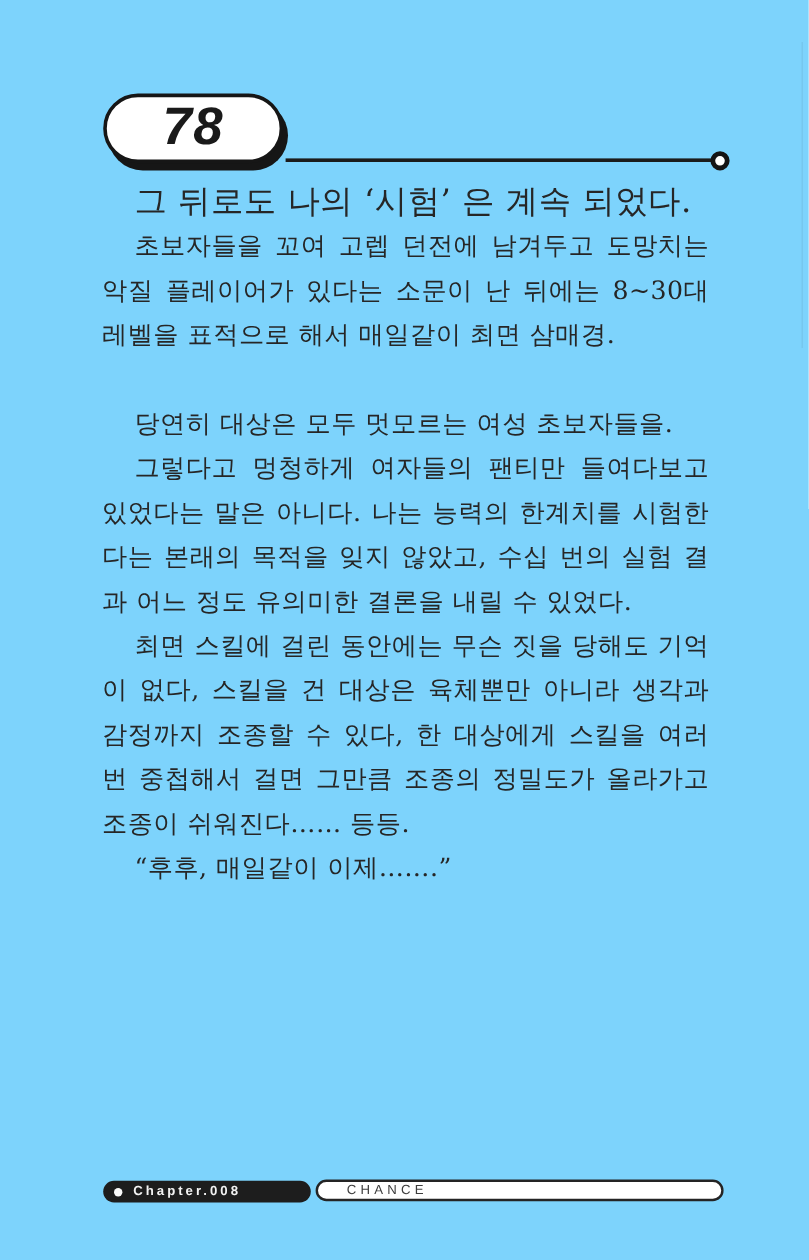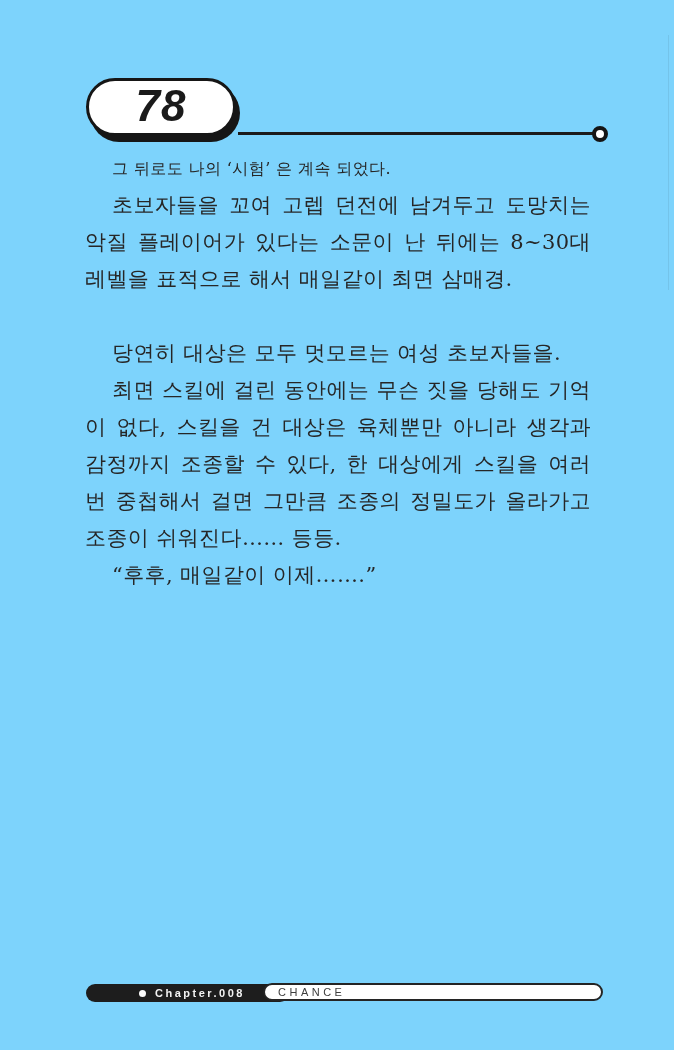--- a/index.html
+++ b/index.html
@@ -58,33 +58,32 @@
   .content {
     position: absolute;
     left: 85px; top: 150px;
     width: 506px;
     font-size: 21px;
     line-height: 37px;
     letter-spacing: 0.4px;
     text-align: justify;
   }
   .content p { margin: 0; text-indent: 27px; }
-  .content p.lead { font-size: 16px; }
+  .content p.lead { font-size: 27px; }
   .content p.gap-before { margin-top: 37px; }
   
   .footer-chapter {
     position: absolute;
     left: 86px; top: 984px;
-    width: 203px; height: 18px;
+    width: 173px; height: 18px;
     background: #1d1d1d;
     border-radius: 9px;
     display: flex; align-items: center;
     padding-left: 9px;
     box-sizing: border-box;
-    justify-content: center;
   }
   .footer-dot {
     width: 7px; height: 7px;
     background: #fafafa;
     border-radius: 50%;
     margin-right: 9px;
     flex: 0 0 auto;
   }
   .footer-chapter-label {
     font-family: "Liberation Sans", sans-serif;
@@ -96,21 +95,21 @@
   }
   .footer-title {
     position: absolute;
     left: 263px; top: 983px;
     width: 340px; height: 18px;
     background: #ffffff;
     border: 2px solid #242424;
     border-radius: 10px;
     box-sizing: border-box;
     display: flex; align-items: center;
-    padding-left: 13px;
+    padding-left: 24px;
   }
   .footer-title-label {
     font-family: "Liberation Sans", sans-serif;
     font-weight: 400;
     font-size: 11px;
     letter-spacing: 3.5px;
     color: #3d3d3d;
     white-space: nowrap;
   }
 </style>
@@ -124,20 +123,21 @@
   <div class="badge">
     <span class="badge-number">78</span>
   </div>
   <div class="header-rule"></div>
   <div class="header-ring"></div>
 
   <div class="content">
     <p class="lead">그 뒤로도 나의 ‘시험’ 은 계속 되었다.</p>
     <p>초보자들을 꼬여 고렙 던전에 남겨두고 도망치는 악질 플레이어가 있다는 소문이 난 뒤에는 8~30대 레벨을 표적으로 해서 매일같이 최면 삼매경.</p>
     <p class="gap-before">당연히 대상은 모두 멋모르는 여성 초보자들을.</p>
+    <p>그렇다고 멍청하게 여자들의 팬티만 들여다보고 있었다는 말은 아니다. 나는 능력의 한계치를 시험한다는 본래의 목적을 잊지 않았고, 수십 번의 실험 결과 어느 정도 유의미한 결론을 내릴 수 있었다.</p>
     <p>최면 스킬에 걸린 동안에는 무슨 짓을 당해도 기억이 없다, 스킬을 건 대상은 육체뿐만 아니라 생각과 감정까지 조종할 수 있다, 한 대상에게 스킬을 여러 번 중첩해서 걸면 그만큼 조종의 정밀도가 올라가고 조종이 쉬워진다…… 등등.</p>
     <p>“후후, 매일같이 이제…….”</p>
   </div>
 
   <div class="footer-chapter">
     <span class="footer-dot"></span>
     <span class="footer-chapter-label">Chapter.008</span>
   </div>
   <div class="footer-title">
     <span class="footer-title-label">CHANCE</span>

